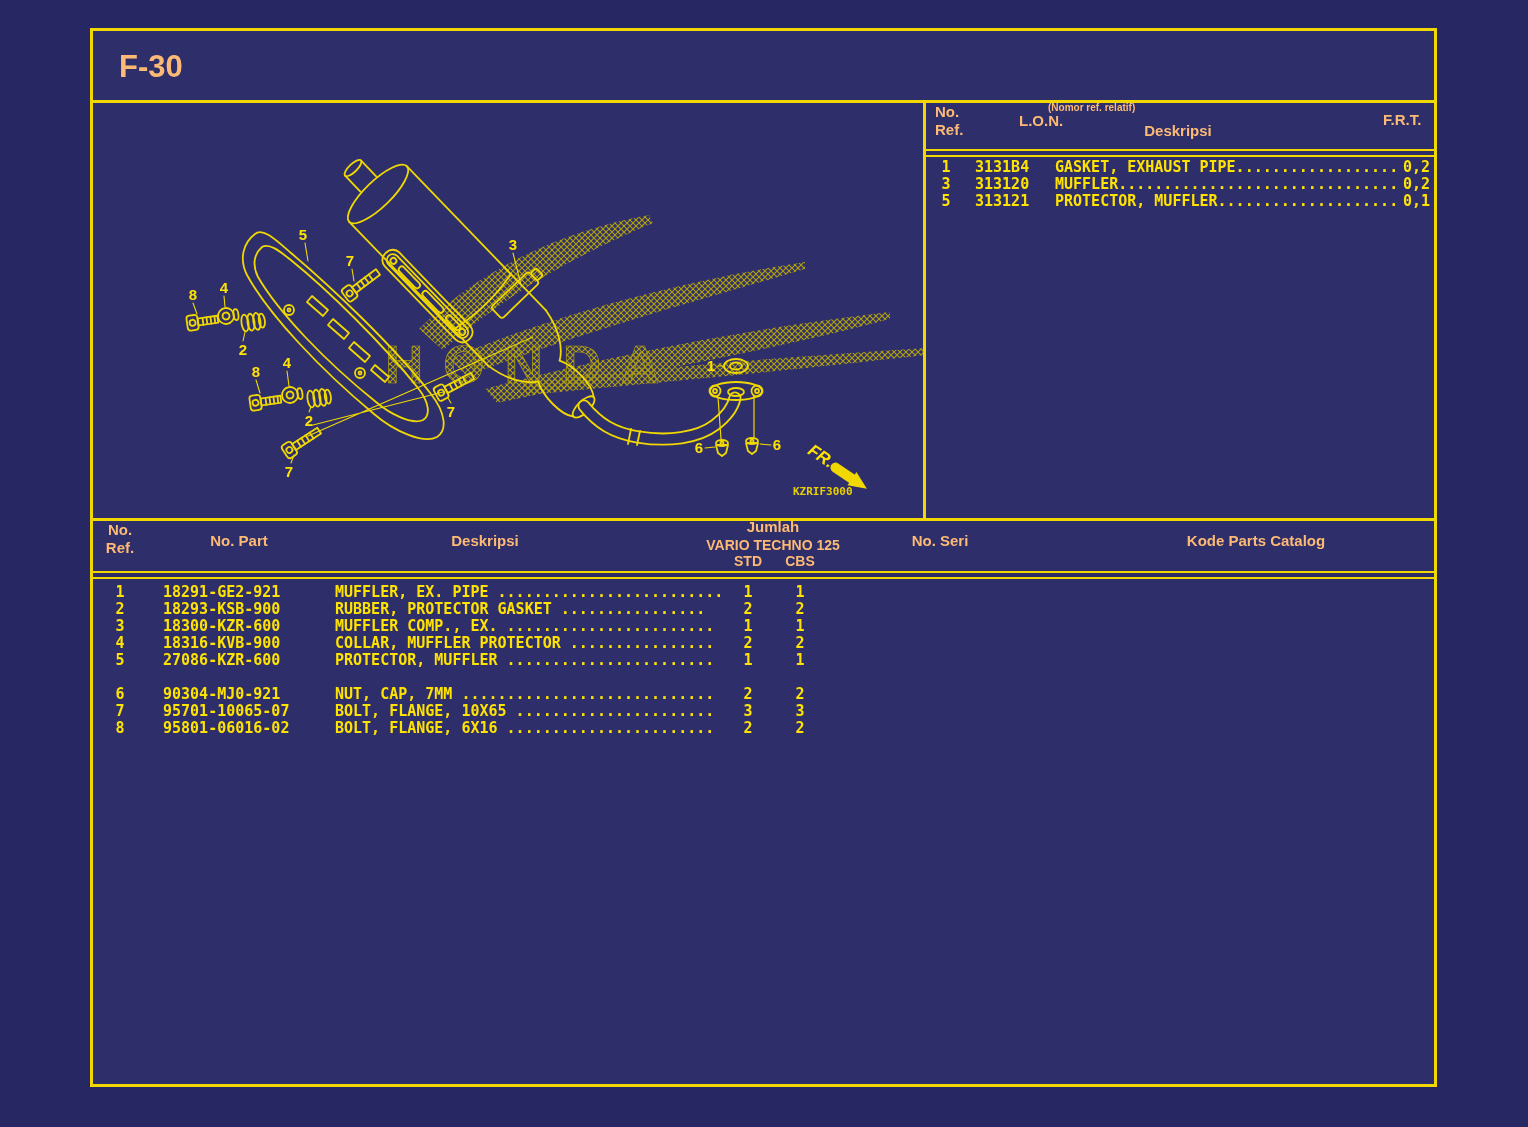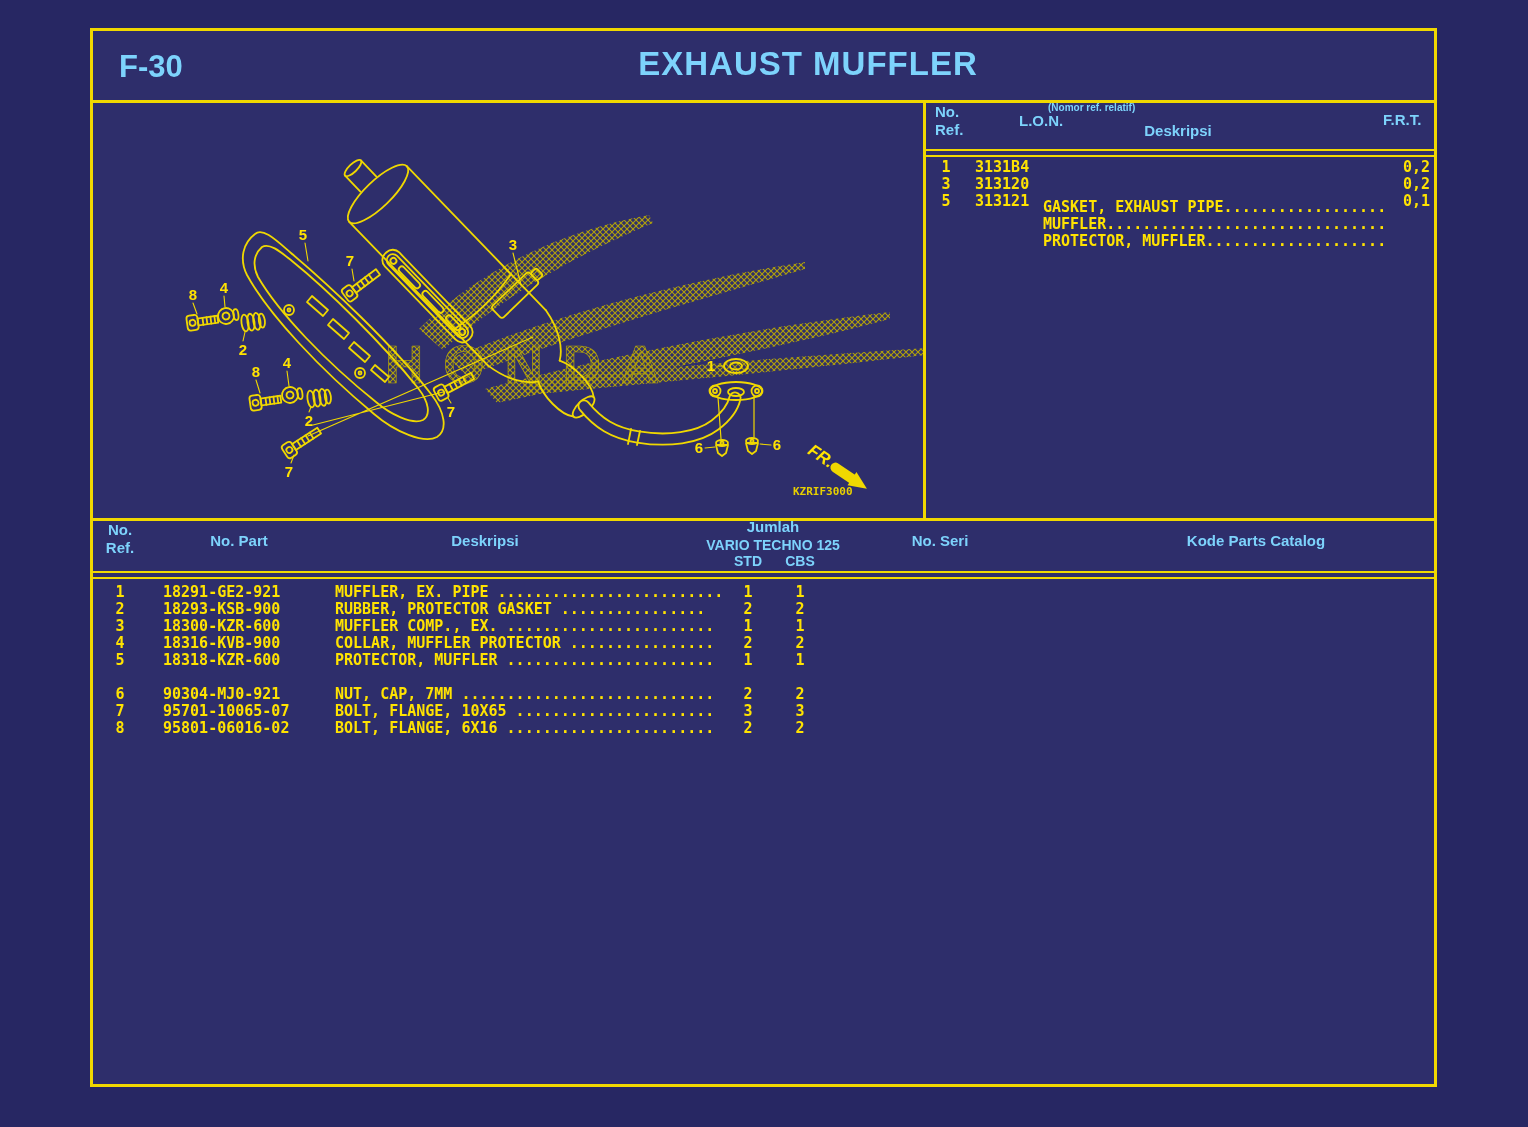--- a/index.html
+++ b/index.html
@@ -7,51 +7,50 @@
     width:1528px;height:1127px;position:relative;
     background:#272763;
     font-family:"Liberation Sans", sans-serif;
     overflow:hidden;
   }
   .frame{
     position:absolute;left:90px;top:28px;width:1341px;height:1053px;
     border:3px solid #f0d800;background:#2e2e6b;
   }
   .yline{position:absolute;background:#f0d800;}
-  .txt{position:absolute;color:#7dd3fc;white-space:pre;}
+  .txt{position:absolute;color:#fdba74;white-space:pre;}
   .code{left:26px;top:18px;font-size:31px;font-weight:bold;}
   .title{left:715px;top:14px;font-size:33px;font-weight:bold;transform:translateX(-50%);letter-spacing:1px;}
   .h15{font-size:15px;font-weight:bold;}
   .h14{font-size:10px;font-weight:bold;}
   .h12{font-size:14px;font-weight:bold;}
   .ctr{transform:translateX(-50%);}
   .mono{font-family:"DejaVu Sans Mono", monospace;font-weight:bold;font-size:15px;}
   .rrow{position:absolute;left:830px;width:515px;height:17px;}
   .rrow span{position:absolute;color:#ffe300;}
   .rref{left:12px;width:22px;text-align:center;}
   .rlon{left:52px;}
-  .rdesc{left:120px;margin-top:40px;}
+  .rdesc{left:132px;}
   .rfrt{right:8px;}
   .prow{position:absolute;left:0;width:1341px;height:17px;}
   .prow span{position:absolute;color:#ffe300;}
   .pref{left:14px;width:26px;text-align:center;}
   .ppart{left:70px;}
   .pdesc{left:242px;}
   .pstd{left:642px;width:26px;text-align:center;}
   .pcbs{left:694px;width:26px;text-align:center;}
   svg text{font-family:"Liberation Sans", sans-serif;}
   .svgnum{font-size:15px;font-weight:bold;fill:#ffe300;}
 </style>
 </head>
 <body>
 
 <div class="frame">
 
   <div class="txt code">F-30</div>
-  <div class="txt title">EXHAUST MUFFLER</div>
   <div class="yline" style="left:0;top:69px;width:100%;height:3px;"></div>
 
   <div class="yline" style="left:830px;top:69px;width:3px;height:421px;"></div>
   <div class="yline" style="left:0;top:487px;width:100%;height:3px;"></div>
 
   <svg style="position:absolute;left:0;top:72px;" width="830" height="415" viewBox="0 0 830 415">
     <defs>
       <pattern id="xh" width="6" height="6" patternUnits="userSpaceOnUse">
         <path d="M0,0 L6,6 M6,0 L0,6" stroke="#bfae00" stroke-width="1.1"></path>
       </pattern>
@@ -294,21 +293,21 @@
     </div>
     <div class="prow mono" style="top:603px;">
       <span class="pref">4</span>
       <span class="ppart">18316-KVB-900</span>
       <span class="pdesc">COLLAR, MUFFLER PROTECTOR ................</span>
       <span class="pstd">2</span>
       <span class="pcbs">2</span>
     </div>
     <div class="prow mono" style="top:620px;">
       <span class="pref">5</span>
-      <span class="ppart">18318-KZR-600</span>
+      <span class="ppart">27086-KZR-600</span>
       <span class="pdesc">PROTECTOR, MUFFLER .......................</span>
       <span class="pstd">1</span>
       <span class="pcbs">1</span>
     </div>
     <div class="prow mono" style="top:654px;">
       <span class="pref">6</span>
       <span class="ppart">90304-MJ0-921</span>
       <span class="pdesc">NUT, CAP, 7MM ............................</span>
       <span class="pstd">2</span>
       <span class="pcbs">2</span>

